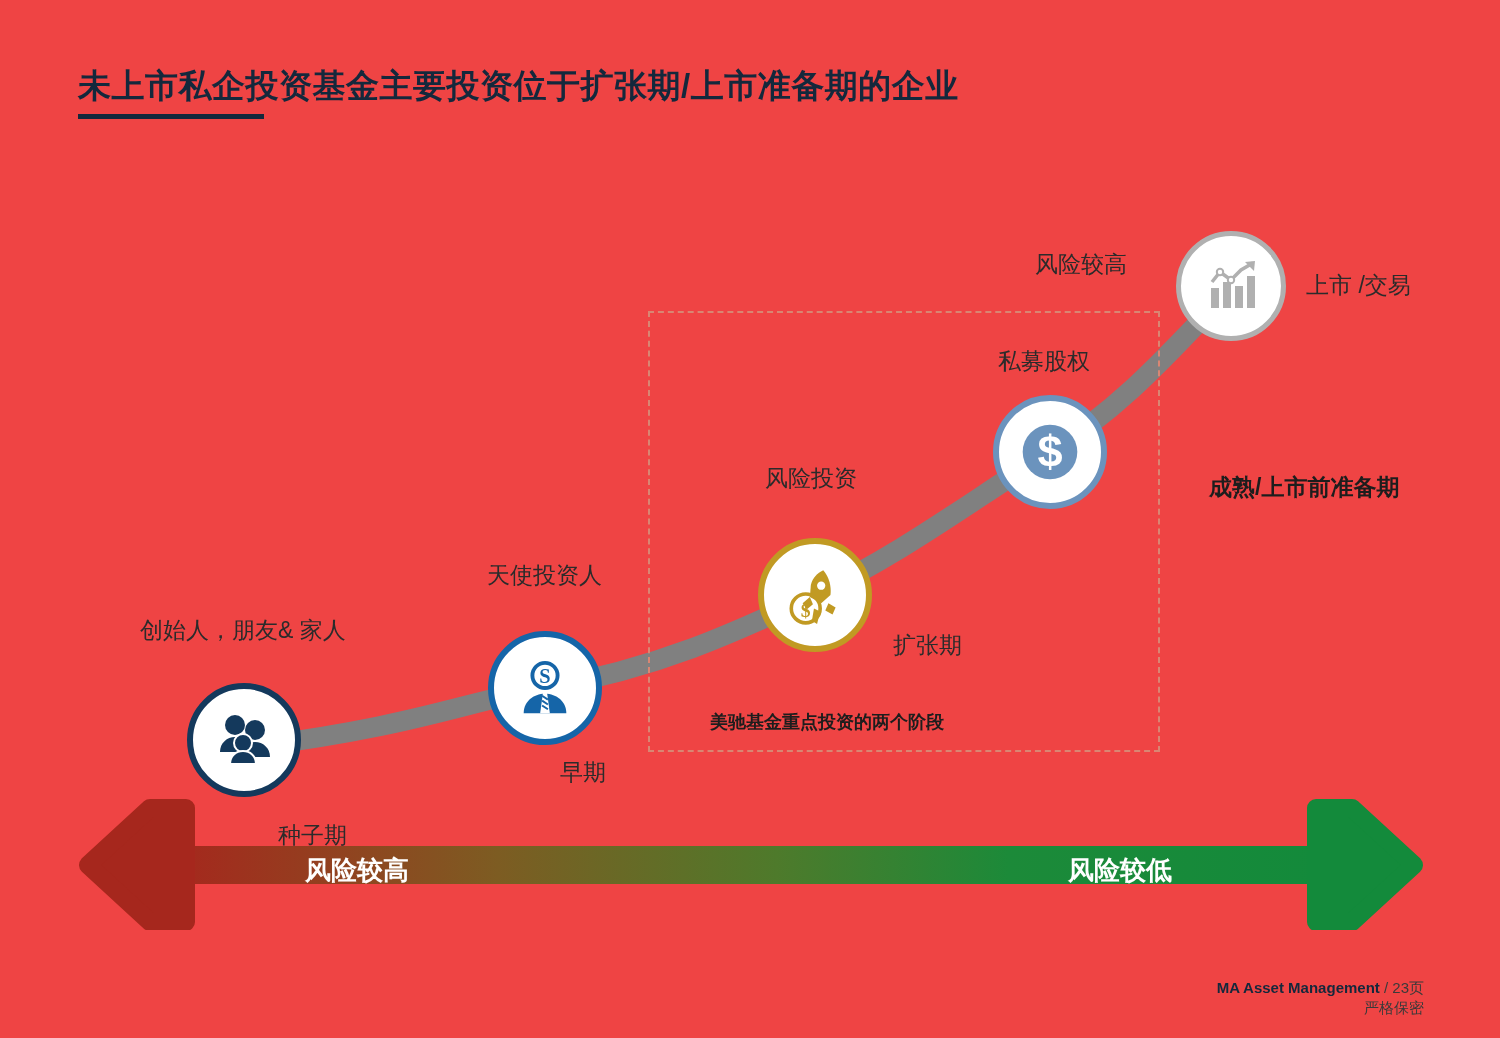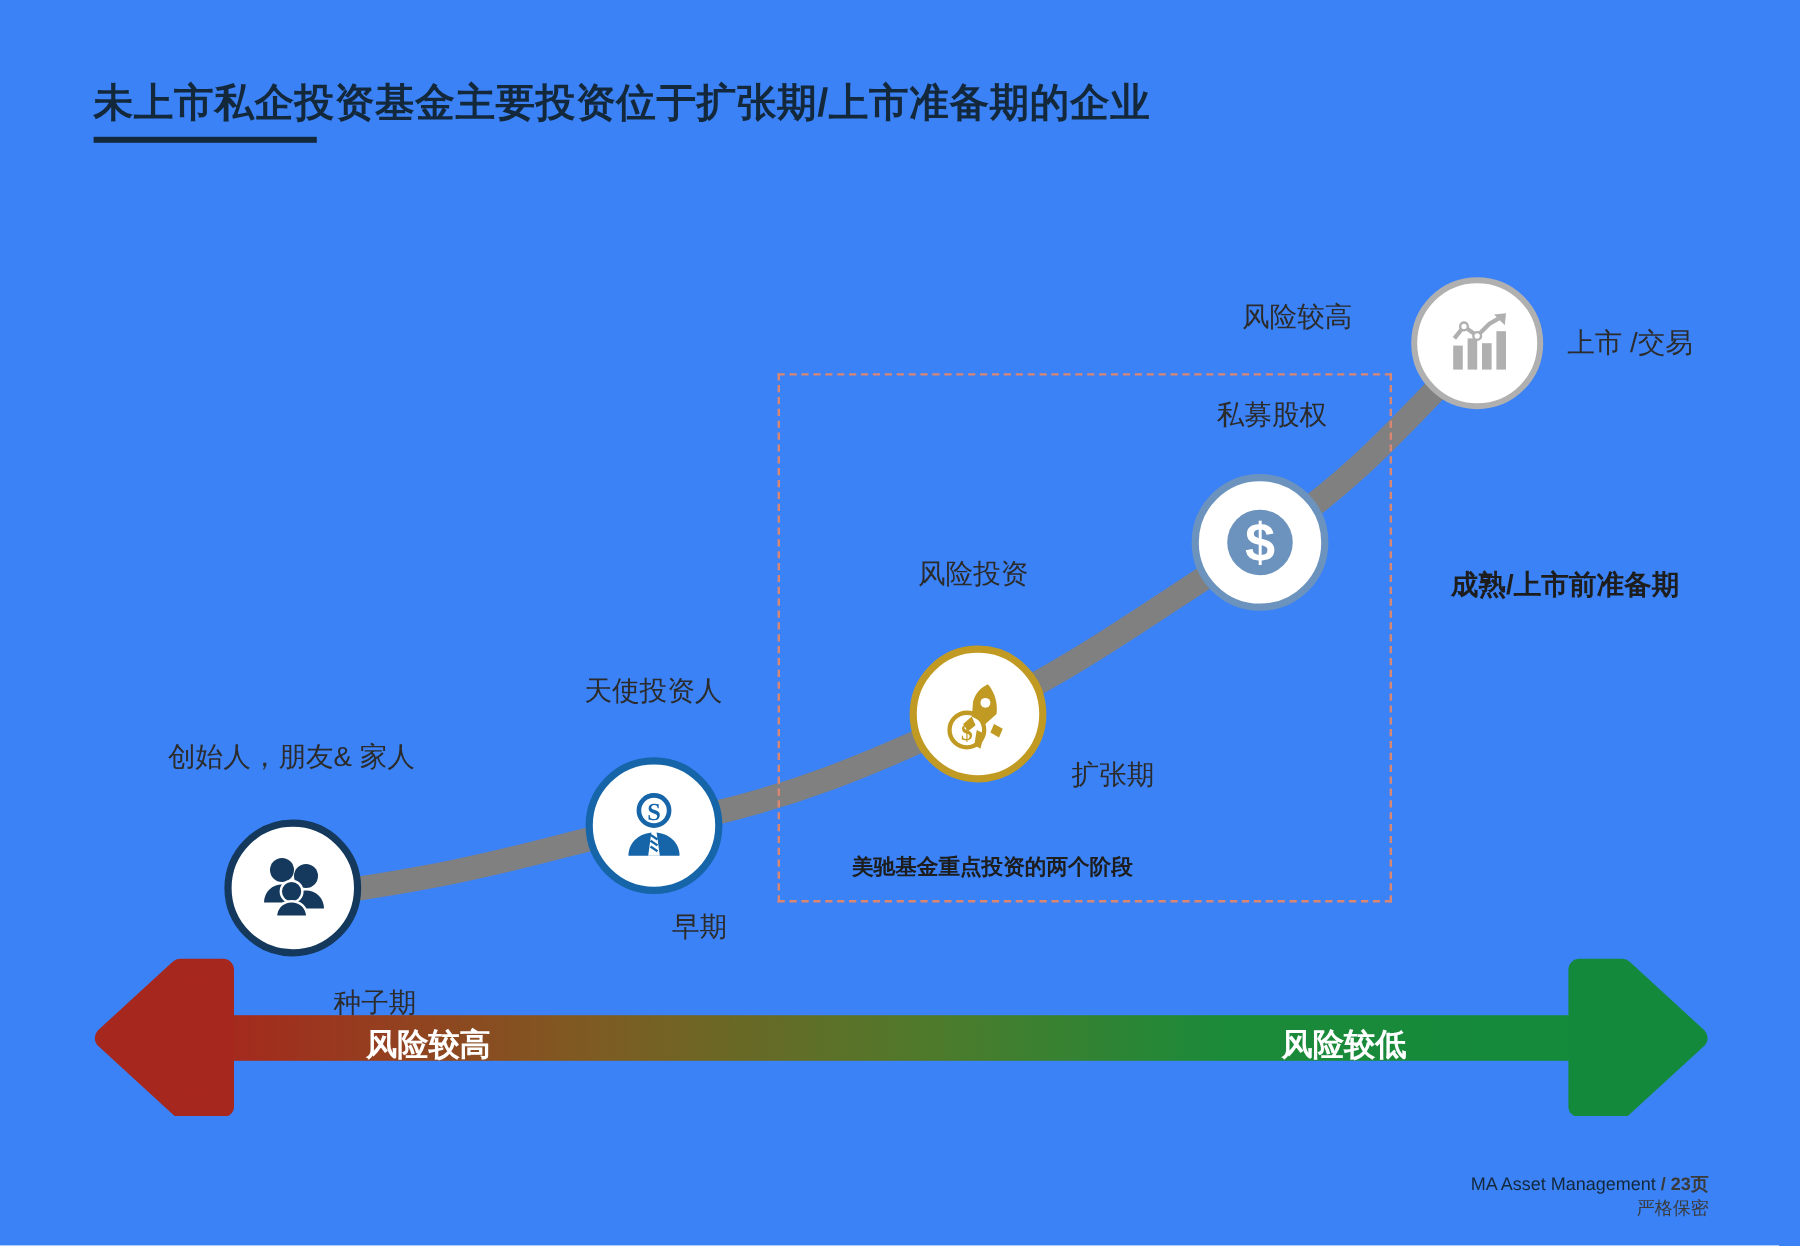--- a/index.html
+++ b/index.html
@@ -7,21 +7,21 @@
     padding: 0;
     background: #ffffff;
   }
   body {
     font-family: "Liberation Sans", "DejaVu Sans", sans-serif;
   }
   #slide {
     position: relative;
     width: 1500px;
     height: 1038px;
-    background: #3b82f6;
+    background: #ef4444;
     overflow: hidden;
   }
 
   
   #title {
     position: absolute;
     left: 78px;
     top: 64px;
     font-size: 33px;
     font-weight: bold;
@@ -112,22 +112,22 @@
   
   #footer {
     position: absolute;
     right: 76px;
     top: 978px;
     text-align: right;
     font-size: 15px;
     color: #14283c;
     line-height: 1.35;
   }
-  #footer .brand { font-weight: normal; }
-  #footer .page  { font-weight: bold; color: #3a3a3a; }
+  #footer .brand { font-weight: bold; }
+  #footer .page  { font-weight: normal; color: #3a3a3a; }
   #footer .conf  { display: block; color: #3a3a3a; }
 </style>
 </head>
 <body>
 
 <div id="slide">
 
   <div id="title">未上市私企投资基金主要投资位于扩张期/上市准备期的企业</div>
   <div id="title-rule"></div>
 
@@ -182,21 +182,21 @@
     </div>
     <div class="lbl" style="left:765px; top:463px;">风险投资</div>
     <div class="lbl" style="left:893px; top:630px;">扩张期</div>
 
     <div class="node" style="left:993px; top:395px; width:114px; height:114px; border:6px solid #6b93bd;">
       <svg width="76" height="76" viewBox="0 0 64 64">
         <circle cx="32" cy="32" r="23" fill="#6b93bd"></circle>
         <text x="32" y="45" font-size="38" font-weight="bold" fill="#ffffff" text-anchor="middle" font-family="Liberation Sans, sans-serif">$</text>
       </svg>
     </div>
-    <div class="lbl" style="left:998px; top:330px;margin-left:16px;">私募股权</div>
+    <div class="lbl" style="left:998px; top:346px;">私募股权</div>
     <div class="lbl bold" style="left:1168px; top:472px;margin-left:41px;">成熟/上市前准备期</div>
 
     <div class="node" style="left:1176px; top:231px; width:110px; height:110px; border:5px solid #b0b0b0;">
       <svg width="64" height="64" viewBox="0 0 64 64">
         <rect x="12" y="34" width="8" height="20" fill="#b0b0b0"></rect>
         <rect x="24" y="28" width="8" height="26" fill="#b0b0b0"></rect>
         <rect x="36" y="32" width="8" height="22" fill="#b0b0b0"></rect>
         <rect x="48" y="22" width="8" height="32" fill="#b0b0b0"></rect>
         <path d="M13 28 L21 18 L32 26 L42 16 L54 9" fill="none" stroke="#b0b0b0" stroke-width="3.5"></path>
         <path d="M46 8 L56 7 L55 17 Z" fill="#b0b0b0"></path>

